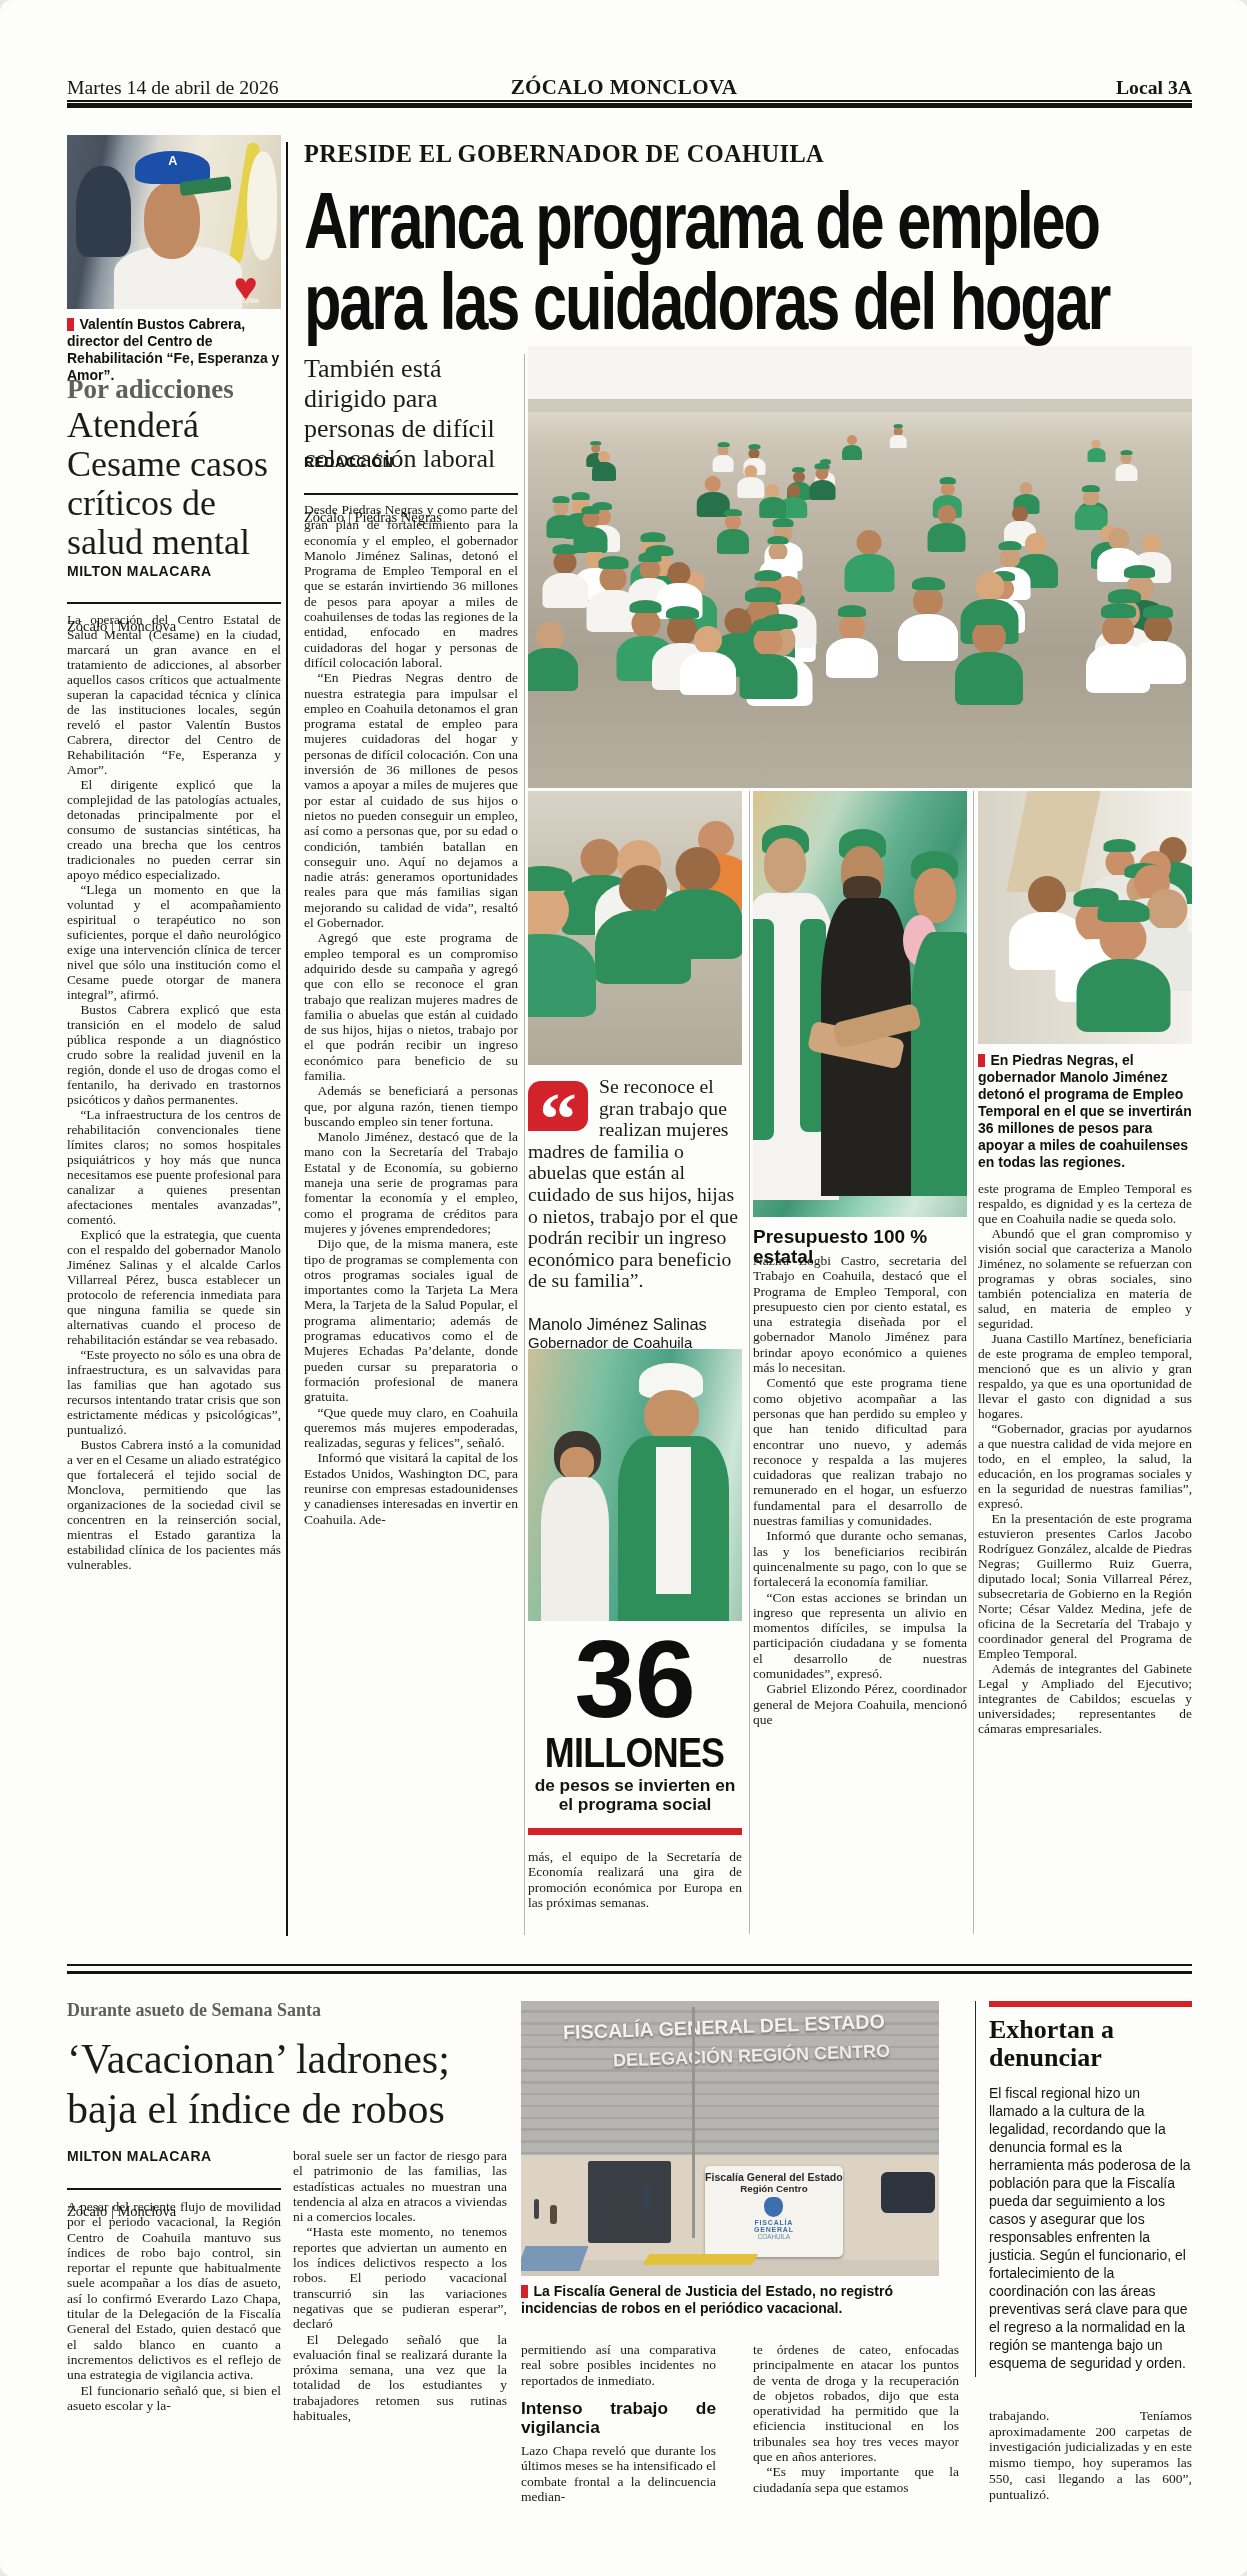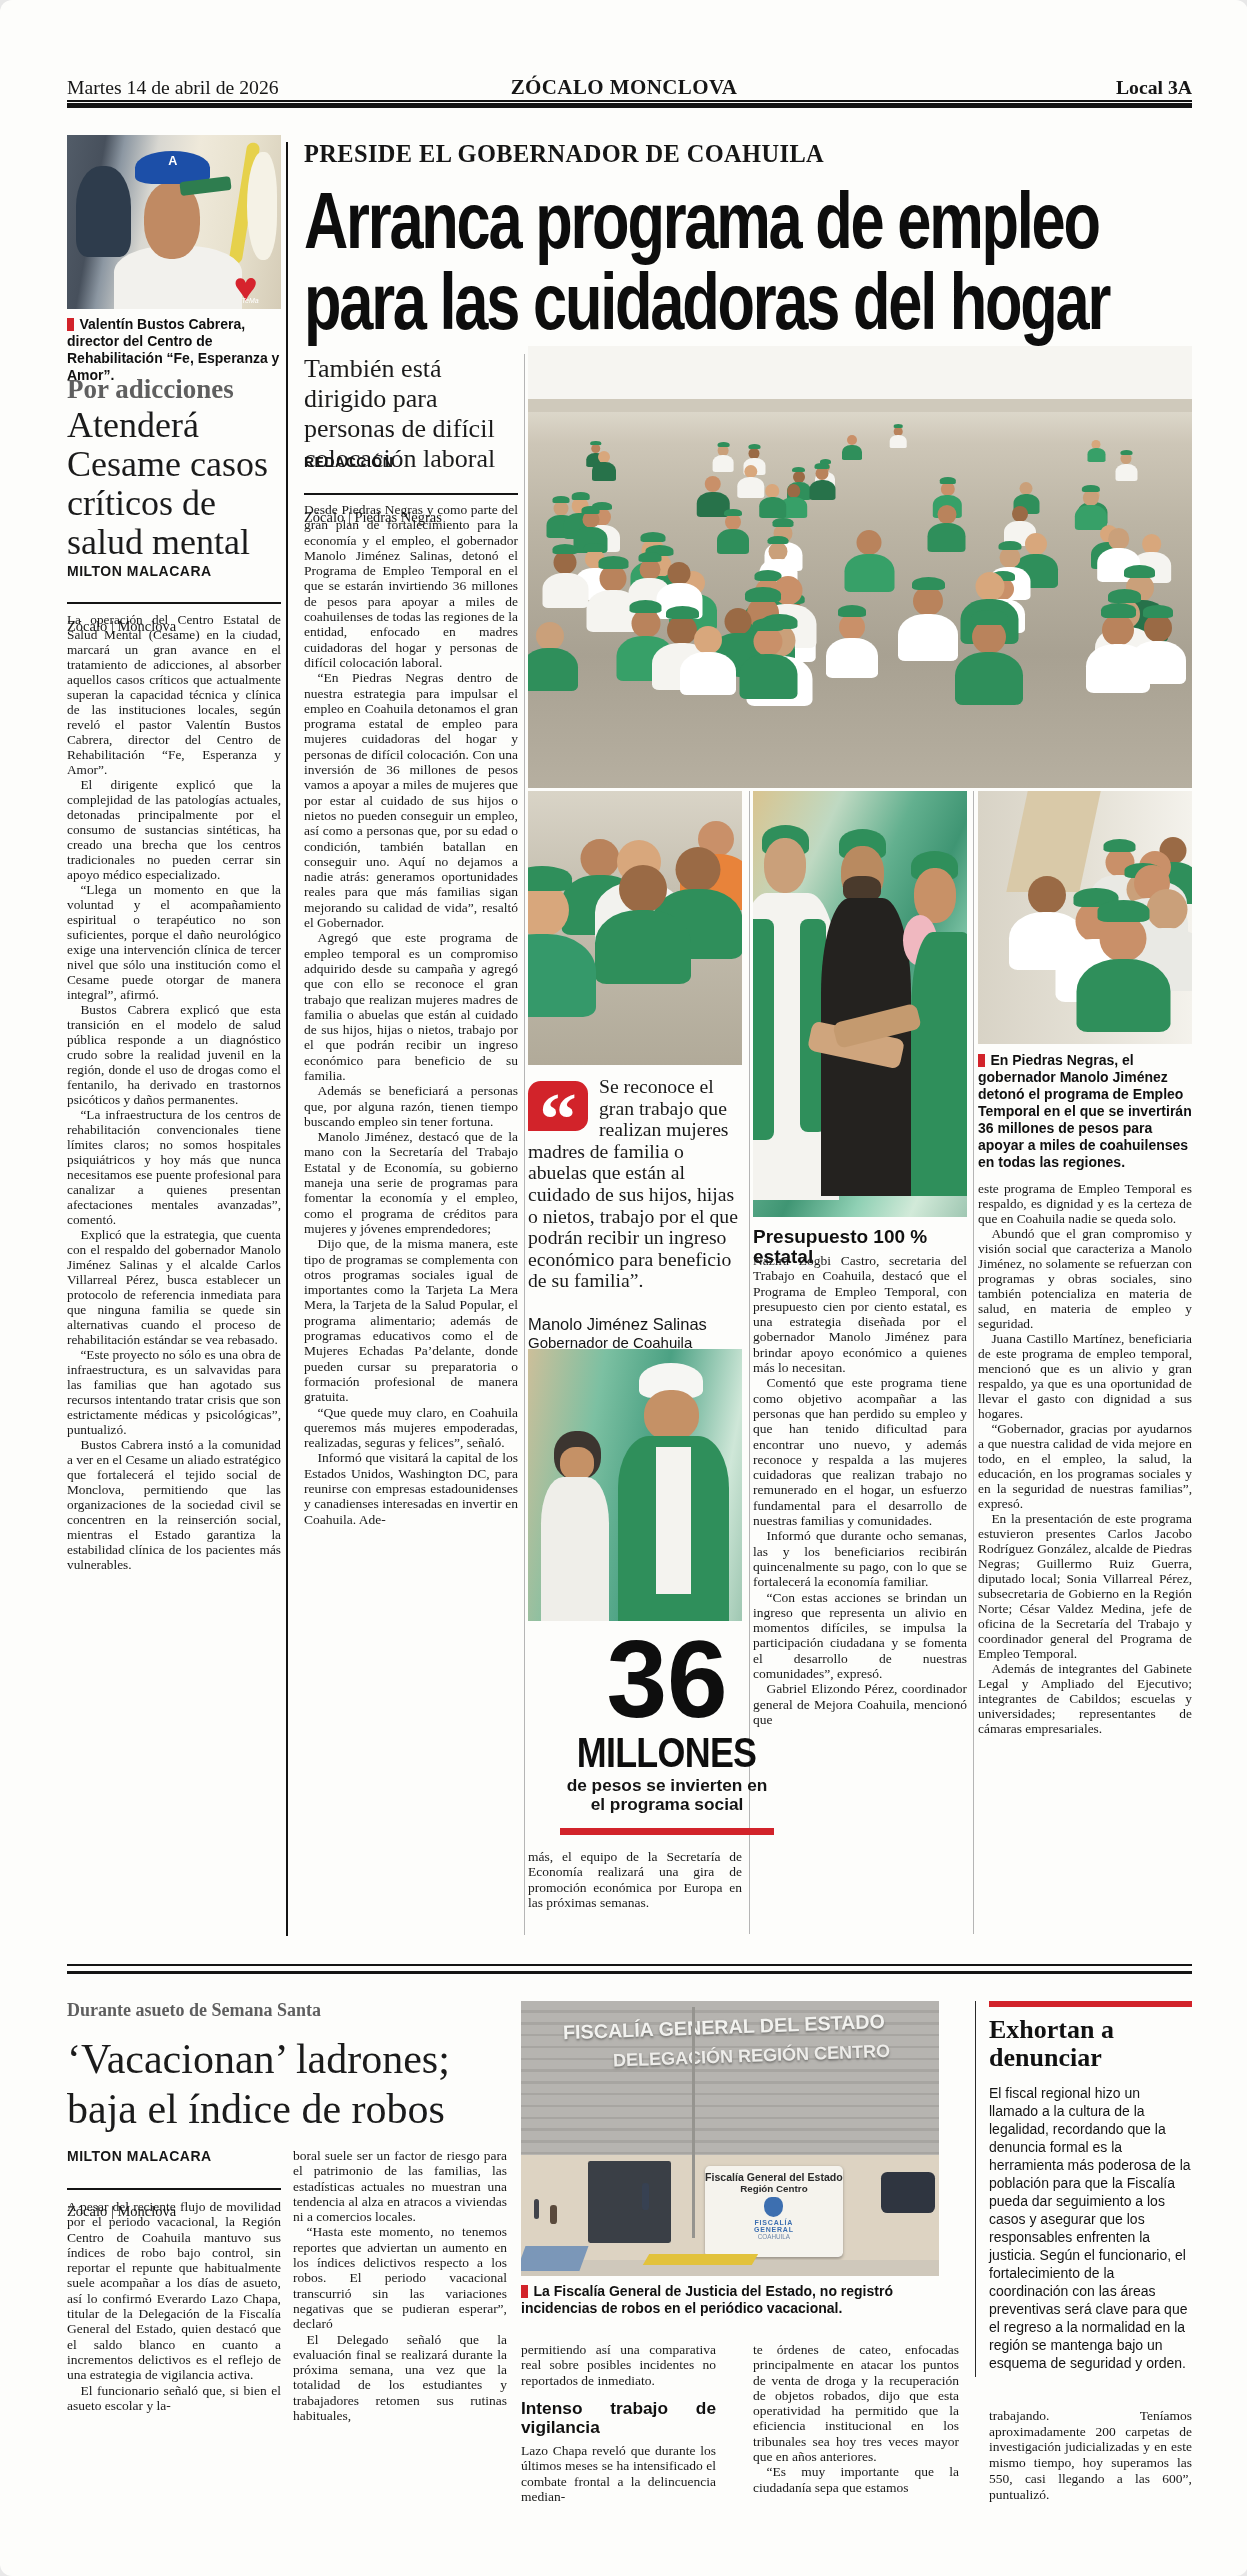--- a/index.html
+++ b/index.html
@@ -468,21 +468,21 @@
     <div class="abs" style="inset:0;background:linear-gradient(100deg,#cdbf9a 0%,#7cc0a2 30%,#4ba183 55%,#cfe7d8 85%,#9fc7b2 100%);"></div>
     <div class="abs" style="left:12%;top:30%;width:22%;height:18%;background:#3c3530;border-radius:45%;"></div>
     <div class="abs" style="left:15%;top:36%;width:16%;height:12%;background:#c59166;border-radius:45%;"></div>
     <div class="abs" style="left:6%;top:47%;width:32%;height:53%;background:#efeee9;border-radius:32% 32% 0 0;"></div>
     <div class="abs" style="left:52%;top:5%;width:30%;height:13%;background:#f6f6f3;border-radius:50% 50% 22% 22%;"></div>
     <div class="abs" style="left:54%;top:15%;width:26%;height:19%;background:#c59166;border-radius:46%;"></div>
     <div class="abs" style="left:42%;top:32%;width:52%;height:68%;background:#2f8f5b;border-radius:28% 28% 0 0;"></div>
     <div class="abs" style="left:60%;top:36%;width:16%;height:54%;background:#f4f3ef;"></div>
   </div>
 
-  <div class="abs" style="left:528px;top:1629px;width:214px;margin-left:32px;">
+  <div class="abs" style="left:528px;top:1629px;width:214px;">
     <div class="stat-num">36</div>
     <div class="stat-unit"><i>MILLONES</i></div>
     <div class="stat-desc" style="margin-top:4.7px;">de pesos se invierten en el programa social</div>
     <div class="stat-rule" style="margin-top:12.6px;"></div>
   </div>
   <div class="abs body-text" style="left:528px;top:1849px;width:214px;height:85px;">
     <p class="first">más, el equipo de la Secretaría de Economía realizará una gira de promoción económica por Europa en las próximas semanas.</p>
   </div>
 
   <div class="photo" style="left:753px;top:791px;width:214px;height:426px;">

